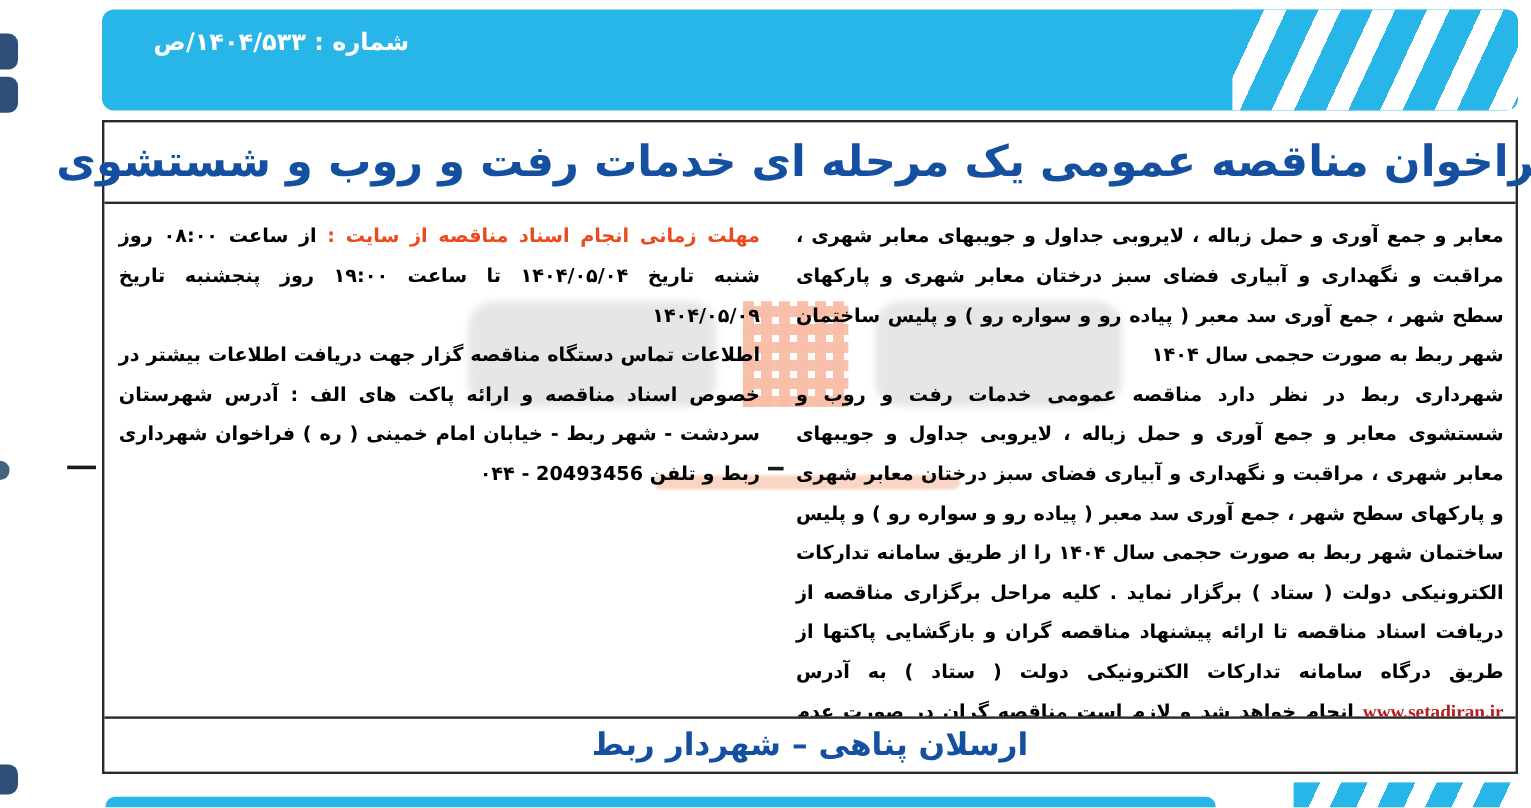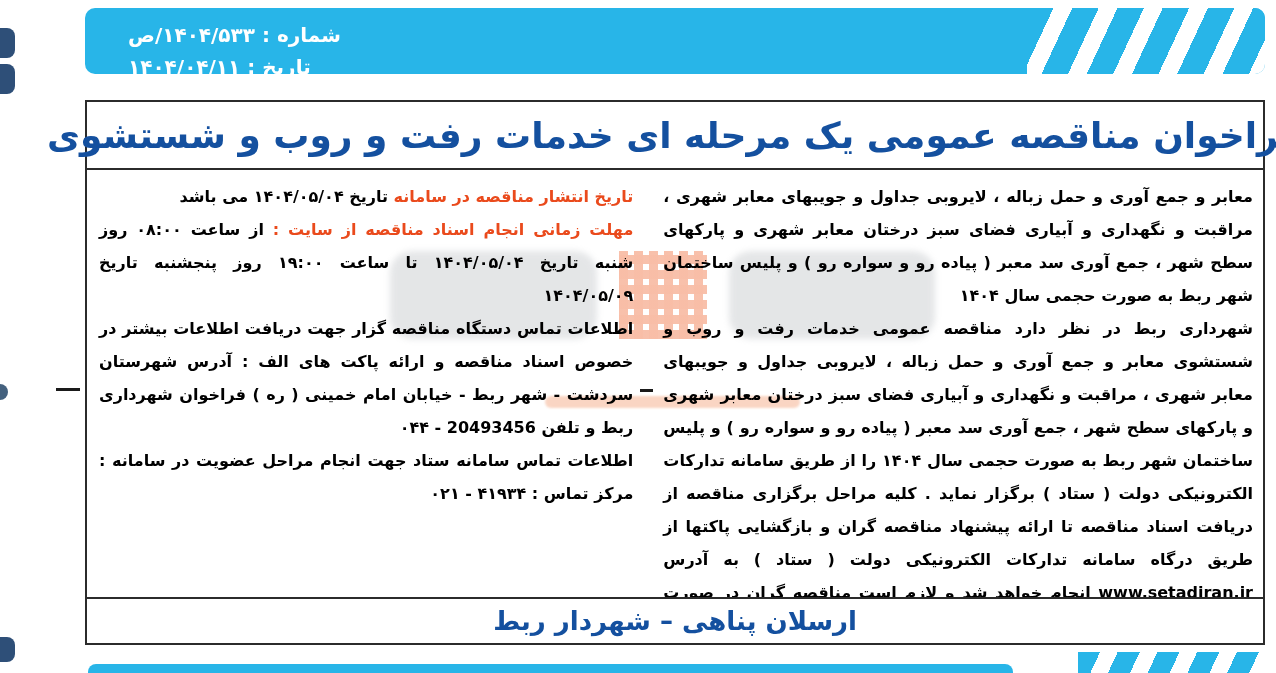--- a/index.html
+++ b/index.html
@@ -17,21 +17,21 @@
   .tab-c { top:637px; height:25px; }
   .tab-d { top:384px; height:16px; width:8px; background:#44617e; }
 
   
   .fold-mark { position:absolute; height:3px; background:#1a1a1a; z-index:7; }
   .fm-left { left:56px;  top:388px; width:24px; }
   .fm-mid  { left:640px; top:389px; width:13px; }
 
   
   .band {
-    position:absolute; left:85px; top:8px; width:1180px; height:66px;
+    position:absolute; left:85px; top:8px; width:1180px; height:84px;
     background:#28b5e8; border-radius:10px; overflow:hidden; z-index:3;
   }
   .band-stripes {
     position:absolute; right:0; top:0; bottom:0; width:238px;
     background:repeating-linear-gradient(115deg, #28b5e8 0 24px, #ffffff 24px 41px);
   }
   .band-meta {
     position:absolute; left:43px; top:11px; width:260px;
     direction:rtl; text-align:left; color:#ffffff; font-weight:bold;
     font-size:20px; line-height:32px;
@@ -72,21 +72,21 @@
   .body-row {
     height:427px; display:flex; gap:16px; padding:10px 10px 0 12px; overflow:hidden;
   }
   .col-main   { width:596px;margin-left:14px; }
   .col-details{ width:540px; }
   .body-row p {
     margin:0; text-align:justify; direction:rtl;
     font-size:16px; line-height:33px; color:#000; font-weight:bold;
   }
   .lbl  { color:#ea4a1c; }
-  .link { color:#000000; cursor:pointer; }
+  .link { color:#b91c1c; cursor:pointer;font-family:Liberation Serif, serif; }
 
   .sign-row {
     height:46px; border-top:2px solid #2b2b2b;
     display:flex; align-items:center; justify-content:center;
   }
   .sign-text { font-size:26px; font-weight:bold; color:#14509f; white-space:nowrap;text-align:center; }
 
   
   .next-strip {
     position:absolute; left:88px; top:664px; width:925px; height:9px;
@@ -111,24 +111,20 @@
   <div class="fold-mark fm-left"></div>
   <div class="fold-mark fm-mid"></div>
 
   <header class="band">
     <div class="band-stripes"></div>
     <div class="band-meta">
       <div class="meta-line">
         <span>شماره :</span>
         <span>۱۴۰۴/۵۳۳/ص</span>
       </div>
-      <div class="meta-line">
-        <span>تاریخ :</span>
-        <span>۱۴۰۴/۰۴/۱۱</span>
-      </div>
     </div>
   </header>
 
   <div class="watermark" aria-hidden="true">
     <div class="wm-block"></div>
     <div class="wm-logo"></div>
     <div class="wm-block"></div>
   </div>
   <div class="wm-line"></div>
 
@@ -139,24 +135,22 @@
     </div>
 
     <div class="body-row">
 
       <div class="col col-main">
         <p><span>معابر و جمع آوری و حمل زباله ، لایروبی جداول و جویبهای معابر شهری ، مراقبت و نگهداری و آبیاری فضای سبز درختان معابر شهری و پارکهای سطح شهر ، جمع آوری سد معبر ( پیاده رو و سواره رو ) و پلیس ساختمان شهر ربط به صورت حجمی سال ۱۴۰۴</span></p>
         <p><span>شهرداری ربط در نظر دارد مناقصه عمومی خدمات رفت و روب و شستشوی معابر و جمع آوری و حمل زباله ، لایروبی جداول و جویبهای معابر شهری ، مراقبت و نگهداری و آبیاری فضای سبز درختان معابر شهری و پارکهای سطح شهر ، جمع آوری سد معبر ( پیاده رو و سواره رو ) و پلیس ساختمان شهر ربط به صورت حجمی سال ۱۴۰۴ را از طریق سامانه تدارکات الکترونیکی دولت ( ستاد ) برگزار نماید . کلیه مراحل برگزاری مناقصه از دریافت اسناد مناقصه تا ارائه پیشنهاد مناقصه گران و بازگشایی پاکتها از طریق درگاه سامانه تدارکات الکترونیکی دولت ( ستاد ) به آدرس </span><span class="link">www.setadiran.ir</span><span> انجام خواهد شد و لازم است مناقصه گران در صورت عدم عضویت قبلی ، مراحل ثبت نام در سایت مذکور و دریافت گواهی امضای الکترونیکی را جهت شرکت در مناقصه محقق سازند .</span></p>
       </div>
 
       <div class="col col-details">
-        <p><span class="lbl">تاریخ انتشار مناقصه در سامانه</span><span> تاریخ ۱۴۰۴/۰۵/۰۴ می باشد</span></p>
         <p><span class="lbl">مهلت زمانی انجام اسناد مناقصه از سایت :</span><span> از ساعت ۰۸:۰۰ روز شنبه تاریخ ۱۴۰۴/۰۵/۰۴ تا ساعت ۱۹:۰۰ روز پنجشنبه تاریخ ۱۴۰۴/۰۵/۰۹</span></p>
         <p><span>اطلاعات تماس دستگاه مناقصه گزار جهت دریافت اطلاعات بیشتر در خصوص اسناد مناقصه و ارائه پاکت های الف : آدرس شهرستان سردشت - شهر ربط - خیابان امام خمینی ( ره ) فراخوان شهرداری ربط و تلفن </span><span>20493456 - ۰۴۴</span></p>
-        <p><span>اطلاعات تماس سامانه ستاد جهت انجام مراحل عضویت در سامانه : مرکز تماس : </span><span>۴۱۹۳۴ - ۰۲۱</span></p>
 
       </div>
 
     </div>
 
     <div class="sign-row">
       <div class="sign-text">ارسلان پناهی – شهردار ربط</div>
     </div>
 
   </div>

